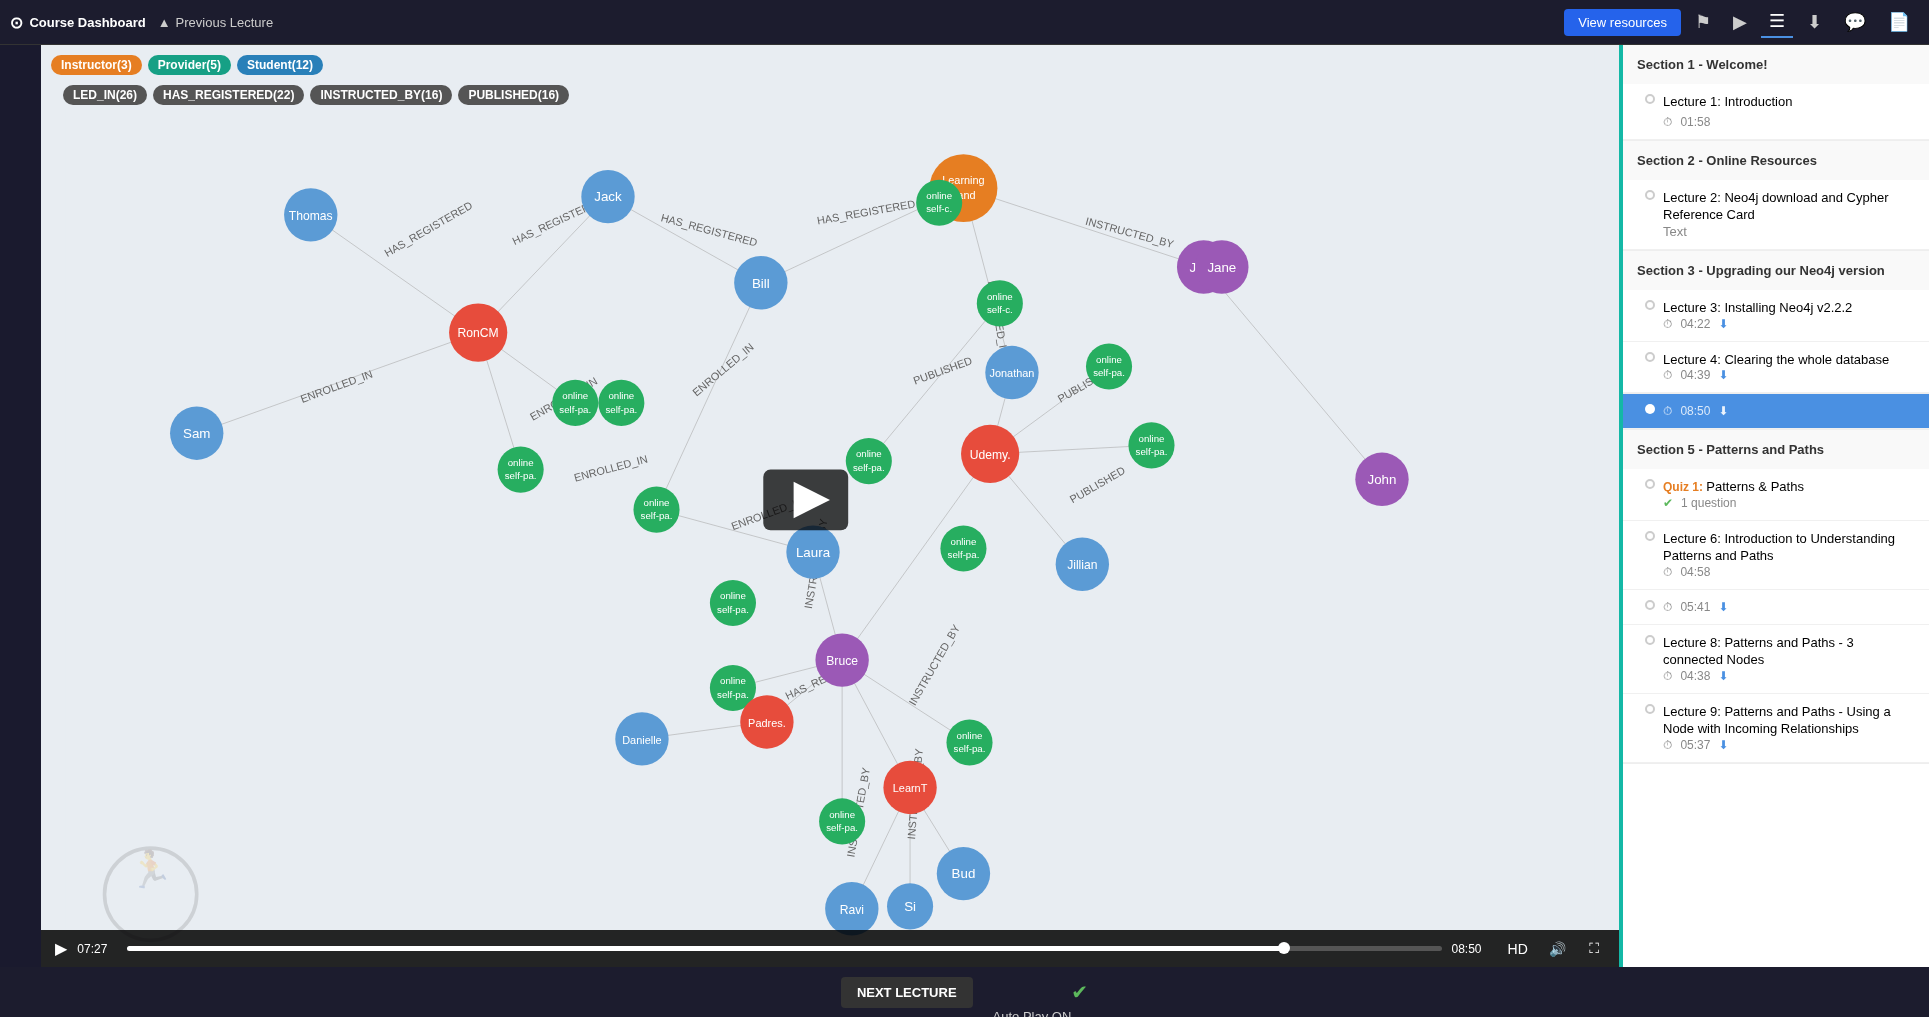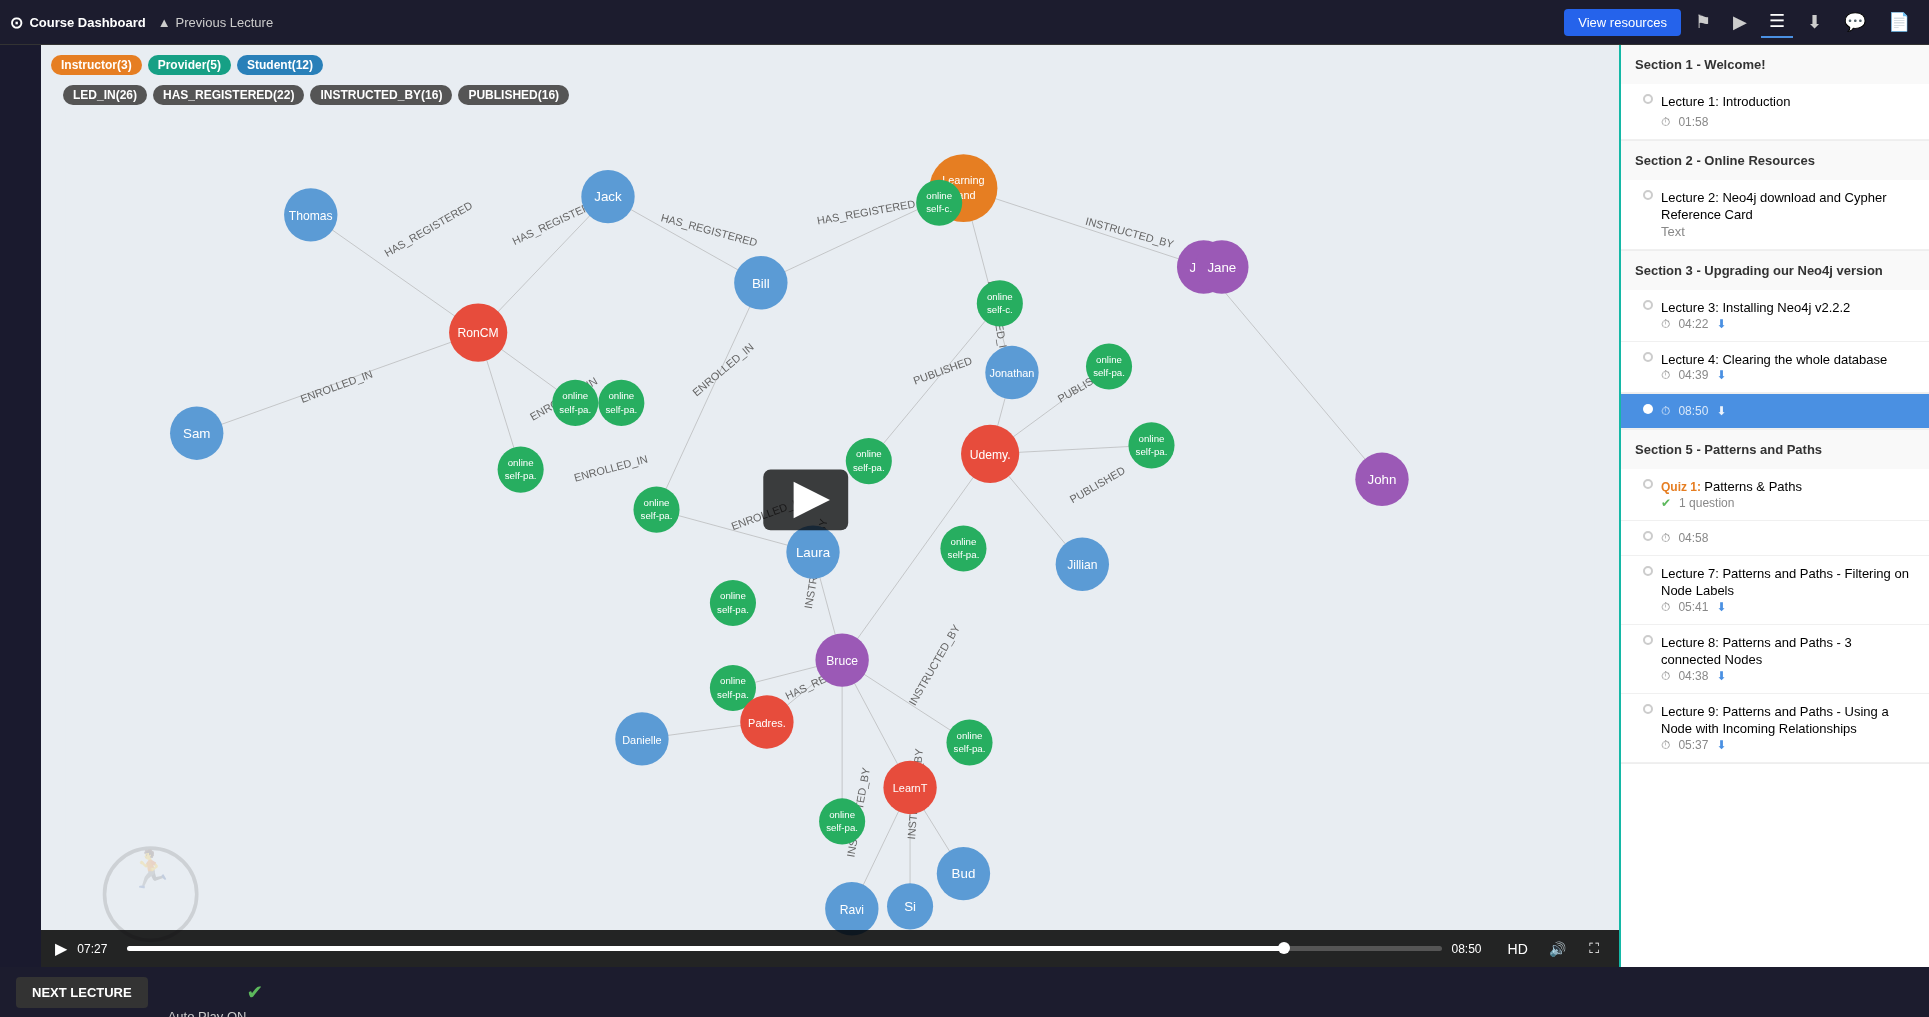--- a/index.html
+++ b/index.html
@@ -137,35 +137,35 @@
     }
     .time-end { color: #fff; font-size: 12px; min-width: 40px; }
     .ctrl-btn { background: none; border: none; color: #fff; font-size: 14px; cursor: pointer; padding: 2px 6px; }
 
     
     .bottom-bar {
       height: 50px;
       background: #1c1c2e;
       display: flex;
       align-items: center;
-      justify-content: flex-start;
+      justify-content: center;
       padding: 0 16px;
       flex-shrink: 0;
     }
     .next-lecture-btn {
       background: #333; color: #fff; border: none; padding: 8px 16px; border-radius: 4px; font-size: 13px; cursor: pointer; font-weight: 600;
     }
     .autoplay-label { color: #ccc; font-size: 13px; margin-left: 10px; margin-top: 48px; }
     .bottom-check { color: #5cb85c; font-size: 20px; }
 
     
     .sidebar {
       width: 310px;
       background: #fff;
-      border-left: 2px solid #14b8a6;
+      border-left: 4px solid #14b8a6;
       display: flex;
       flex-direction: column;
       overflow-y: auto;
       flex-shrink: 0;
     }
     .sidebar-section { border-bottom: 1px solid #eee; }
     .sidebar-section-header {
       padding: 12px 14px;
       font-size: 13px;
       font-weight: 700;
@@ -542,33 +542,33 @@
                 <span>1 question</span>
               </div>
             </div>
           </div>
         </div>
 
         <div class="sidebar-item">
           <div class="sidebar-item-row">
             <span class="empty-dot"></span>
             <div>
+              <div class="sidebar-item-title">Lecture 6: Introduction to Understanding Patterns and Paths</div>
               <div class="sidebar-item-meta">
                 <span>⏱</span>
                 <span>04:58</span>
               </div>
             </div>
           </div>
         </div>
 
         <div class="sidebar-item">
           <div class="sidebar-item-row">
             <span class="empty-dot"></span>
             <div style="flex:1">
-              <div class="sidebar-item-title">Lecture 7: Patterns and Paths - Filtering on Node Labels</div>
               <div class="sidebar-item-meta">
                 <span>⏱</span>
                 <span>05:41</span>
                 <span class="download-icon">⬇</span>
               </div>
             </div>
           </div>
         </div>
 
         <div class="sidebar-item">

